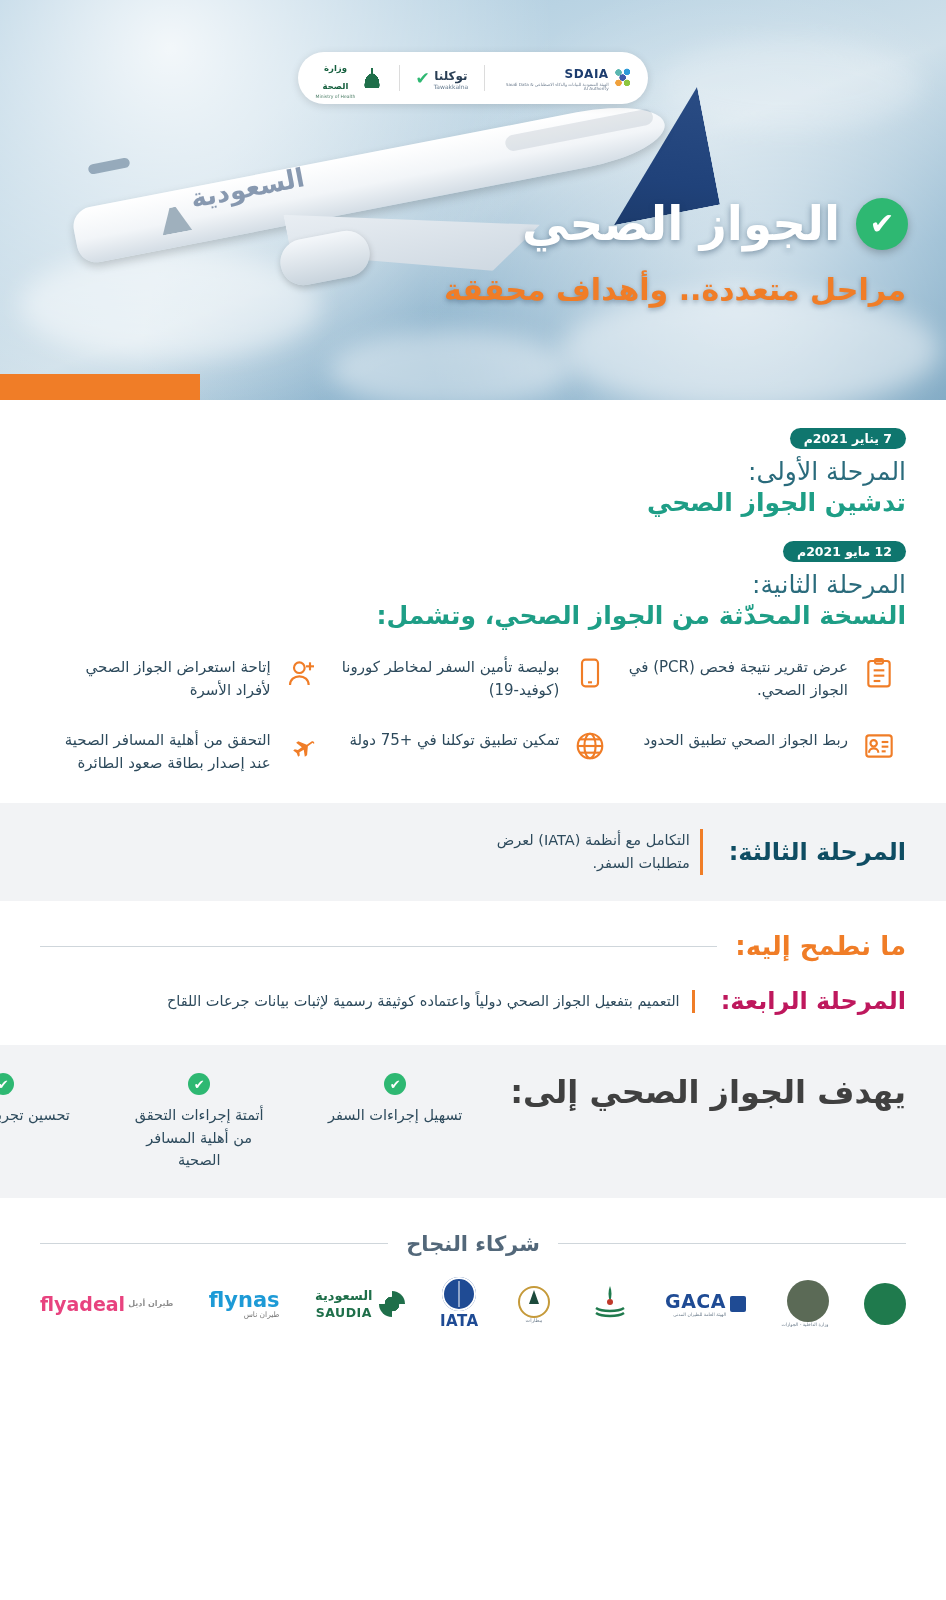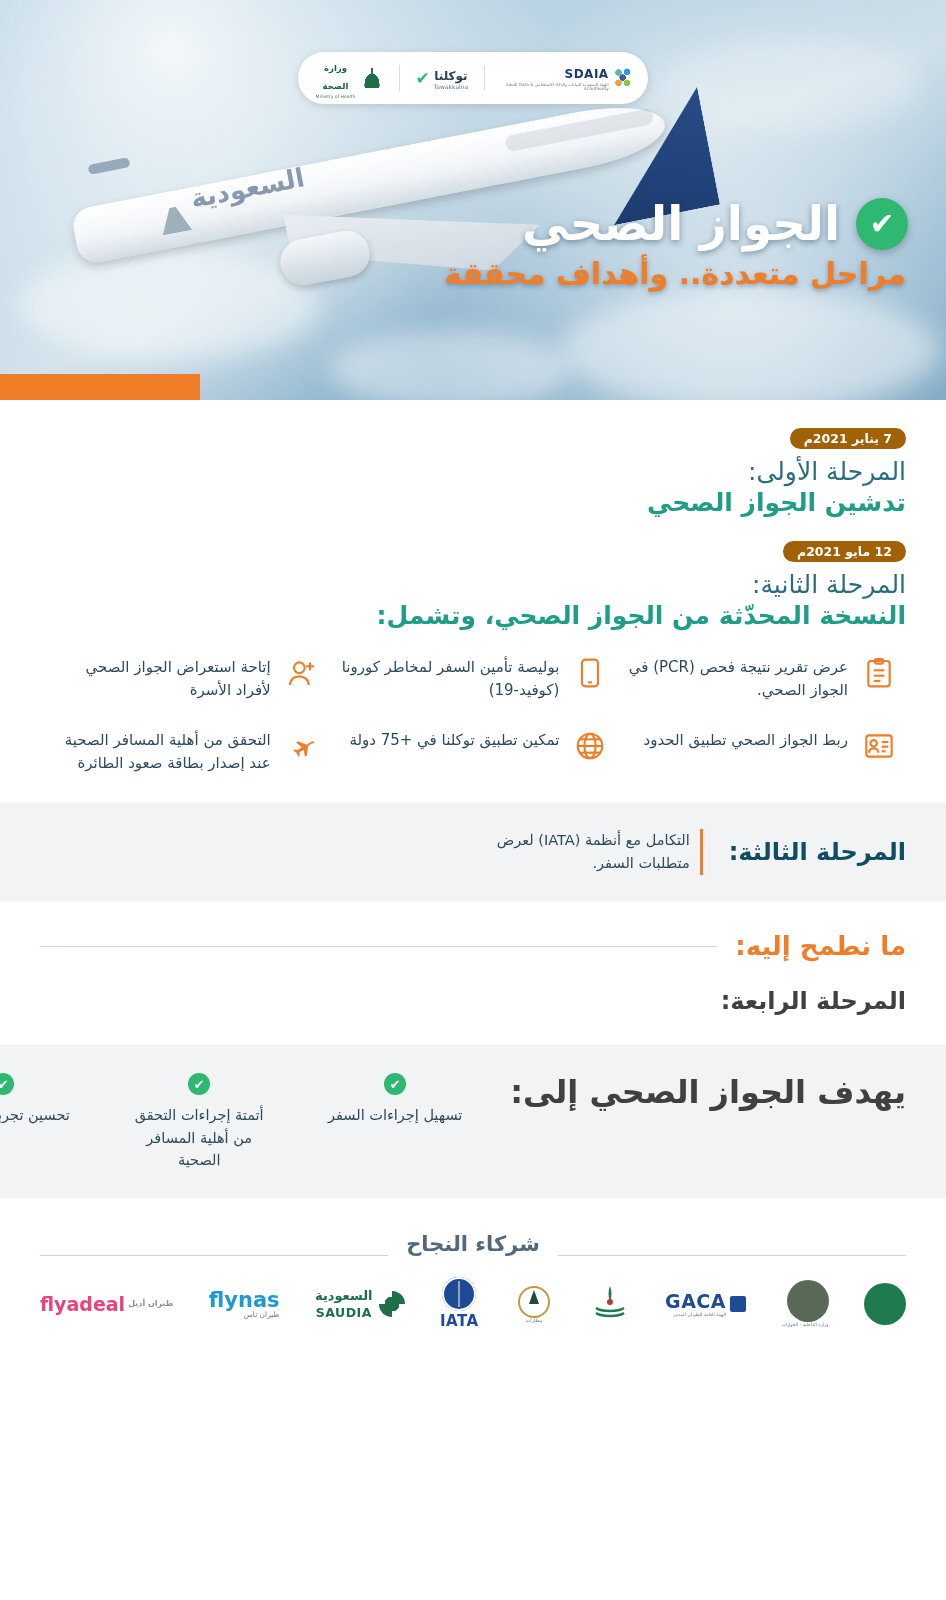--- a/index.html
+++ b/index.html
@@ -147,34 +147,34 @@
     background: #2eb872; color: #fff;
     display: flex; align-items: center; justify-content: center;
     font-size: 30px; font-weight: bold;
     box-shadow: 0 3px 8px rgba(0,0,0,.25);
   }
   .hero-title h1 {
     font-size: 47px; color: #ffffff; font-weight: bold;
     text-shadow: 0 2px 6px rgba(20,50,80,.45);
   }
   .hero-sub {
-    position: absolute; right: 40px; top: 256px;
+    position: absolute; right: 40px; top: 272px;
     font-size: 30px; font-weight: bold; color: #f07d27;
     text-shadow: 0 2px 5px rgba(20,50,80,.35);
   }
   .orange-bar {
     position: absolute; left: 0; bottom: 0;
     width: 200px; height: 26px; background: #f07d27;
   }
 
   
   .section { position: relative; direction: rtl; }
   .date-pill {
     display: inline-block;
-    background: #a16207; color: #fff;
+    background: #0f766e; color: #fff;
     font-size: 12.5px; font-weight: bold;
     border-radius: 11px; padding: 3px 14px;
   }
   .stage-pre { font-size: 25px; color: #2a6b7c; margin-top: 8px; }
   .stage-main { font-size: 25px; color: #0f4d63; font-weight: bold; margin-top: 2px; }
   .stage-main.green { color: #1e9e86; }
 
   .s1 { padding: 28px 40px 0 40px; text-align: right; }
   .s2 { padding: 24px 40px 0 40px; text-align: right; }
 
@@ -222,21 +222,21 @@
     margin: 30px 40px 0 40px;
     display: flex; align-items: center; gap: 18px; direction: rtl; text-align: right;
   }
   .aspire h2 { font-size: 26px; color: #f07d27; font-weight: bold; white-space: nowrap; }
   .aspire .rule { flex: 1; height: 1px; background: #cfd6db; }
 
   .stage4 {
     margin: 26px 40px 0 40px;
     display: flex; align-items: center; gap: 26px; direction: rtl;
   }
-  .stage4 .t { font-size: 24px; font-weight: bold; color: #404040; white-space: nowrap; }
+  .stage4 .t { font-size: 24px; font-weight: bold; color: #be185d; white-space: nowrap; }
   .stage4 .d {
     border-right: 3px solid #f07d27; padding-right: 12px;
     font-size: 14.5px; line-height: 1.6; color: #2d4a5c; text-align: right;
   }
 
   
   .goals {
     background: #f2f3f5;
     margin-top: 30px;
     padding: 26px 40px;
@@ -248,21 +248,21 @@
   .goal .chk {
     width: 22px; height: 22px; border-radius: 50%;
     background: #2eb872; color: #fff; font-size: 13px; font-weight: bold;
     display: flex; align-items: center; justify-content: center;
     margin: 0 auto 9px auto;
   }
   .goal .lbl { font-size: 14.5px; line-height: 1.55; color: #2d4a5c; }
 
   
   .partners { margin-top: 34px; padding: 0 40px; direction: rtl; }
-  .partners-head { display: flex; align-items: flex-end; gap: 18px; }
+  .partners-head { display: flex; align-items: center; gap: 18px; }
   .partners-head .rule { flex: 1; height: 1px; background: #cfd6db; }
   .partners-head h3 { font-size: 21px; color: #53687a; white-space: nowrap; }
   .partner-row {
     margin-top: 24px; padding-bottom: 26px;
     display: flex; align-items: center; justify-content: space-between; gap: 6px;
     direction: rtl;
   }
   .p-logo {
     display: flex; align-items: center; justify-content: center;
     height: 48px; flex: none;
@@ -451,20 +451,21 @@
     </div>
   </div>
 
   <div class="aspire">
     <h2>ما نطمح إليه:</h2>
     <div class="rule"></div>
   </div>
 
   <div class="stage4">
     <div class="t">المرحلة الرابعة:</div>
+    <div class="d">التعميم بتفعيل الجواز الصحي دولياً واعتماده كوثيقة رسمية لإثبات بيانات جرعات اللقاح</div>
   </div>
 
   <div class="goals">
     <div class="goals-title">يهدف الجواز الصحي إلى:</div>
     <div class="goals-list">
       <div class="goal">
         <div class="chk">✔</div>
         <div class="lbl">تسهيل إجراءات السفر</div>
       </div>
       <div class="goal">

